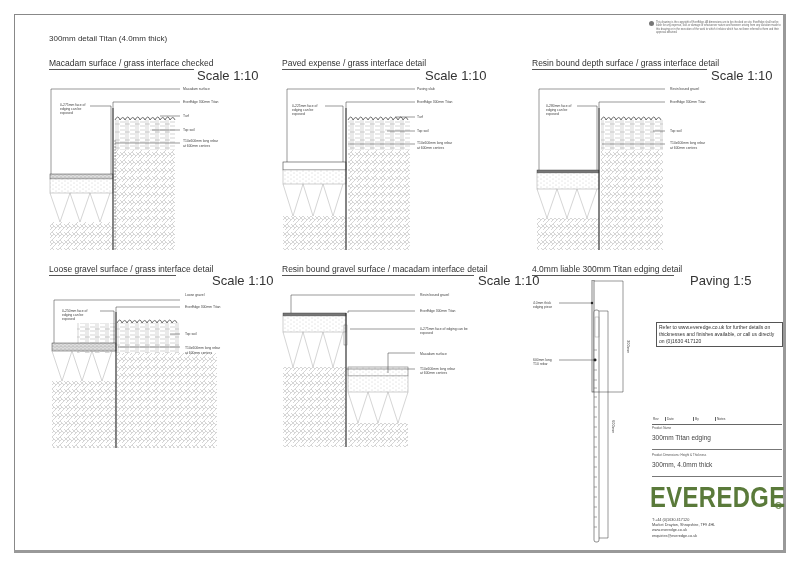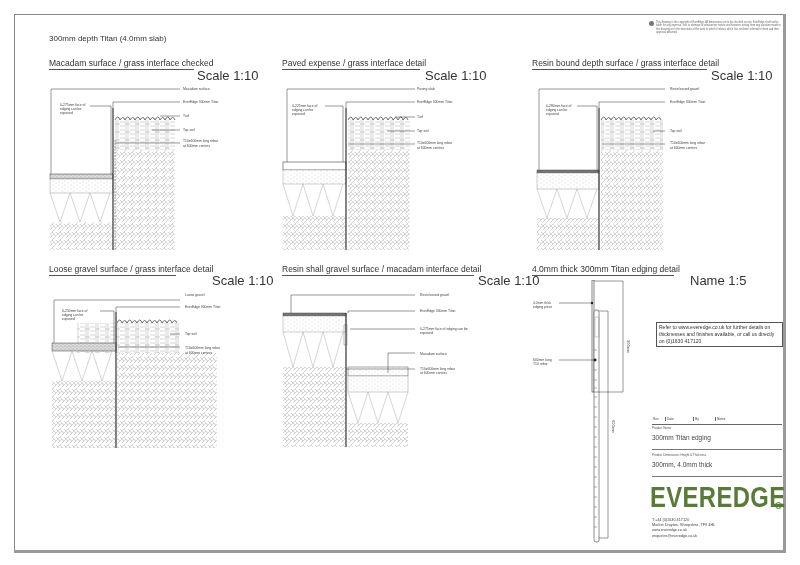--- a/index.html
+++ b/index.html
@@ -27,21 +27,21 @@
 </style>
 </head>
 <body>
 
 <div class="frame"></div>
 <div class="frame-right"></div>
 <div class="frame-bottom"></div>
 
 <div class="copyright"><span class="dot"></span><span>This drawing is the copyright of EverEdge. All dimensions are to be checked on site. EverEdge shall not be liable for any expense, loss or damage of whatsoever nature and however arising from any variation made to this drawing or in the execution of the work to which it relates which has not been referred to them and their approval obtained.</span></div>
 
-<div class="main-title">300mm depth Titan (4.0mm slab)</div>
+<div class="main-title">300mm detail Titan (4.0mm thick)</div>
 
 <svg width="0" height="0" style="position:absolute">
   <defs>
     <pattern id="herring" width="8" height="8" patternUnits="userSpaceOnUse">
       <rect width="8" height="8" fill="#fff"></rect>
       <path d="M0 4 L4 0 M2 6 L6 2 M4 8 L8 4 M0 0 L4 4 M4 0 L8 4" stroke="#bbb" stroke-width="0.6"></path>
     </pattern>
     <pattern id="soil" width="10" height="8" patternUnits="userSpaceOnUse">
       <rect width="10" height="8" fill="#fff"></rect>
       <path d="M0 2 H5 M0 6 H5 M6 0 V4 M8 0 V4 M5 4 H10 M6 4 V8 M8 4 V8" stroke="#aaa" stroke-width="0.5"></path>
@@ -155,21 +155,21 @@
   <polyline points="60,26 74,26 74,58" fill="none" stroke="#333" stroke-width="0.5"></polyline>
   <rect x="12" y="14" width="0" height="0"></rect>
 </svg>
 <div class="lbl" style="left:185px;top:293px">Loose gravel</div>
 <div class="lbl" style="left:185px;top:305px">EverEdge 300mm Titan</div>
 <div class="lbl" style="left:185px;top:332px">Top soil</div>
 <div class="lbl" style="left:185px;top:346px">T10x600mm long rebar</div>
 <div class="lbl" style="left:185px;top:351px">at 600mm centres</div>
 <div class="lbl" style="left:62px;top:309px"><span>0-250mm face of</span><br><span>edging can be</span><br><span>exposed</span></div>
 
-<div class="sec-title" style="left:282px;top:264px;width:192px">Resin shall gravel surface / macadam interface detail</div>
+<div class="sec-title" style="left:282px;top:264px;width:192px">Resin bound gravel surface / macadam interface detail</div>
 <div class="scale" style="left:478px;top:273px">Scale 1:10</div>
 <svg class="drw" style="left:275px;top:285px" width="200" height="165">
   <rect x="8" y="28" width="63" height="3" fill="#777" stroke="#333" stroke-width="0.4"></rect>
   <rect x="8" y="31" width="63" height="16" fill="url(#gravel)" stroke="#888" stroke-width="0.4"></rect>
   <path d="M8 47 L18 82 L28 47 L38 82 L48 47 L58 82 L68 47" stroke="#aaa" fill="none" stroke-width="0.5"></path>
   <rect x="8" y="82" width="63" height="80" fill="url(#herring)"></rect>
   <rect x="73" y="82" width="60" height="9" fill="url(#gravel)" stroke="#555" stroke-width="0.5"></rect>
   <rect x="73" y="91" width="60" height="16" fill="url(#gravel)" stroke="#888" stroke-width="0.4"></rect>
   <path d="M73 107 L83 138 L93 107 L103 138 L113 107 L123 138 L133 107" stroke="#aaa" fill="none" stroke-width="0.5"></path>
   <rect x="73" y="138" width="60" height="24" fill="url(#herring)"></rect>
@@ -180,22 +180,22 @@
   <line x1="75" y1="44" x2="140" y2="44" stroke="#333" stroke-width="0.5"></line>
   <polyline points="113,88 113,68 140,68" fill="none" stroke="#333" stroke-width="0.5"></polyline>
   <line x1="71" y1="84" x2="140" y2="84" stroke="#333" stroke-width="0.5"></line>
 </svg>
 <div class="lbl" style="left:420px;top:293px">Resin bound gravel</div>
 <div class="lbl" style="left:420px;top:309px">EverEdge 300mm Titan</div>
 <div class="lbl" style="left:420px;top:327px"><span>0-275mm face of edging can be</span><br><span>exposed</span></div>
 <div class="lbl" style="left:420px;top:352px">Macadam surface</div>
 <div class="lbl" style="left:420px;top:367px"><span>T10x600mm long rebar</span><br><span>at 600mm centres</span></div>
 
-<div class="sec-title" style="left:532px;top:264px;width:142px">4.0mm thick 300mm Titan edging detail</div>
-<div class="scale" style="left:690px;top:273px">Name 1:5</div>
+<div class="sec-title" style="left:532px;top:264px;width:142px">4.0mm liable 300mm Titan edging detail</div>
+<div class="scale" style="left:690px;top:273px">Paving 1:5</div>
 <svg class="drw" style="left:525px;top:280px" width="120" height="270">
   <rect x="67" y="0" width="2" height="112" fill="#fff" stroke="#333" stroke-width="0.6"></rect>
   <rect x="69" y="30" width="5" height="232" rx="2" fill="#fff" stroke="#444" stroke-width="0.6"></rect>
   <rect x="70" y="37" width="4" height="20" fill="none" stroke="#888" stroke-width="0.4"></rect>
   <g stroke="#555" stroke-width="0.5">
     <line x1="69" y1="70" x2="72" y2="70"></line>
       <line x1="69" y1="80" x2="72" y2="80"></line>
       <line x1="69" y1="90" x2="72" y2="90"></line>
       <line x1="69" y1="100" x2="72" y2="100"></line>
       <line x1="69" y1="108" x2="72" y2="108"></line>

